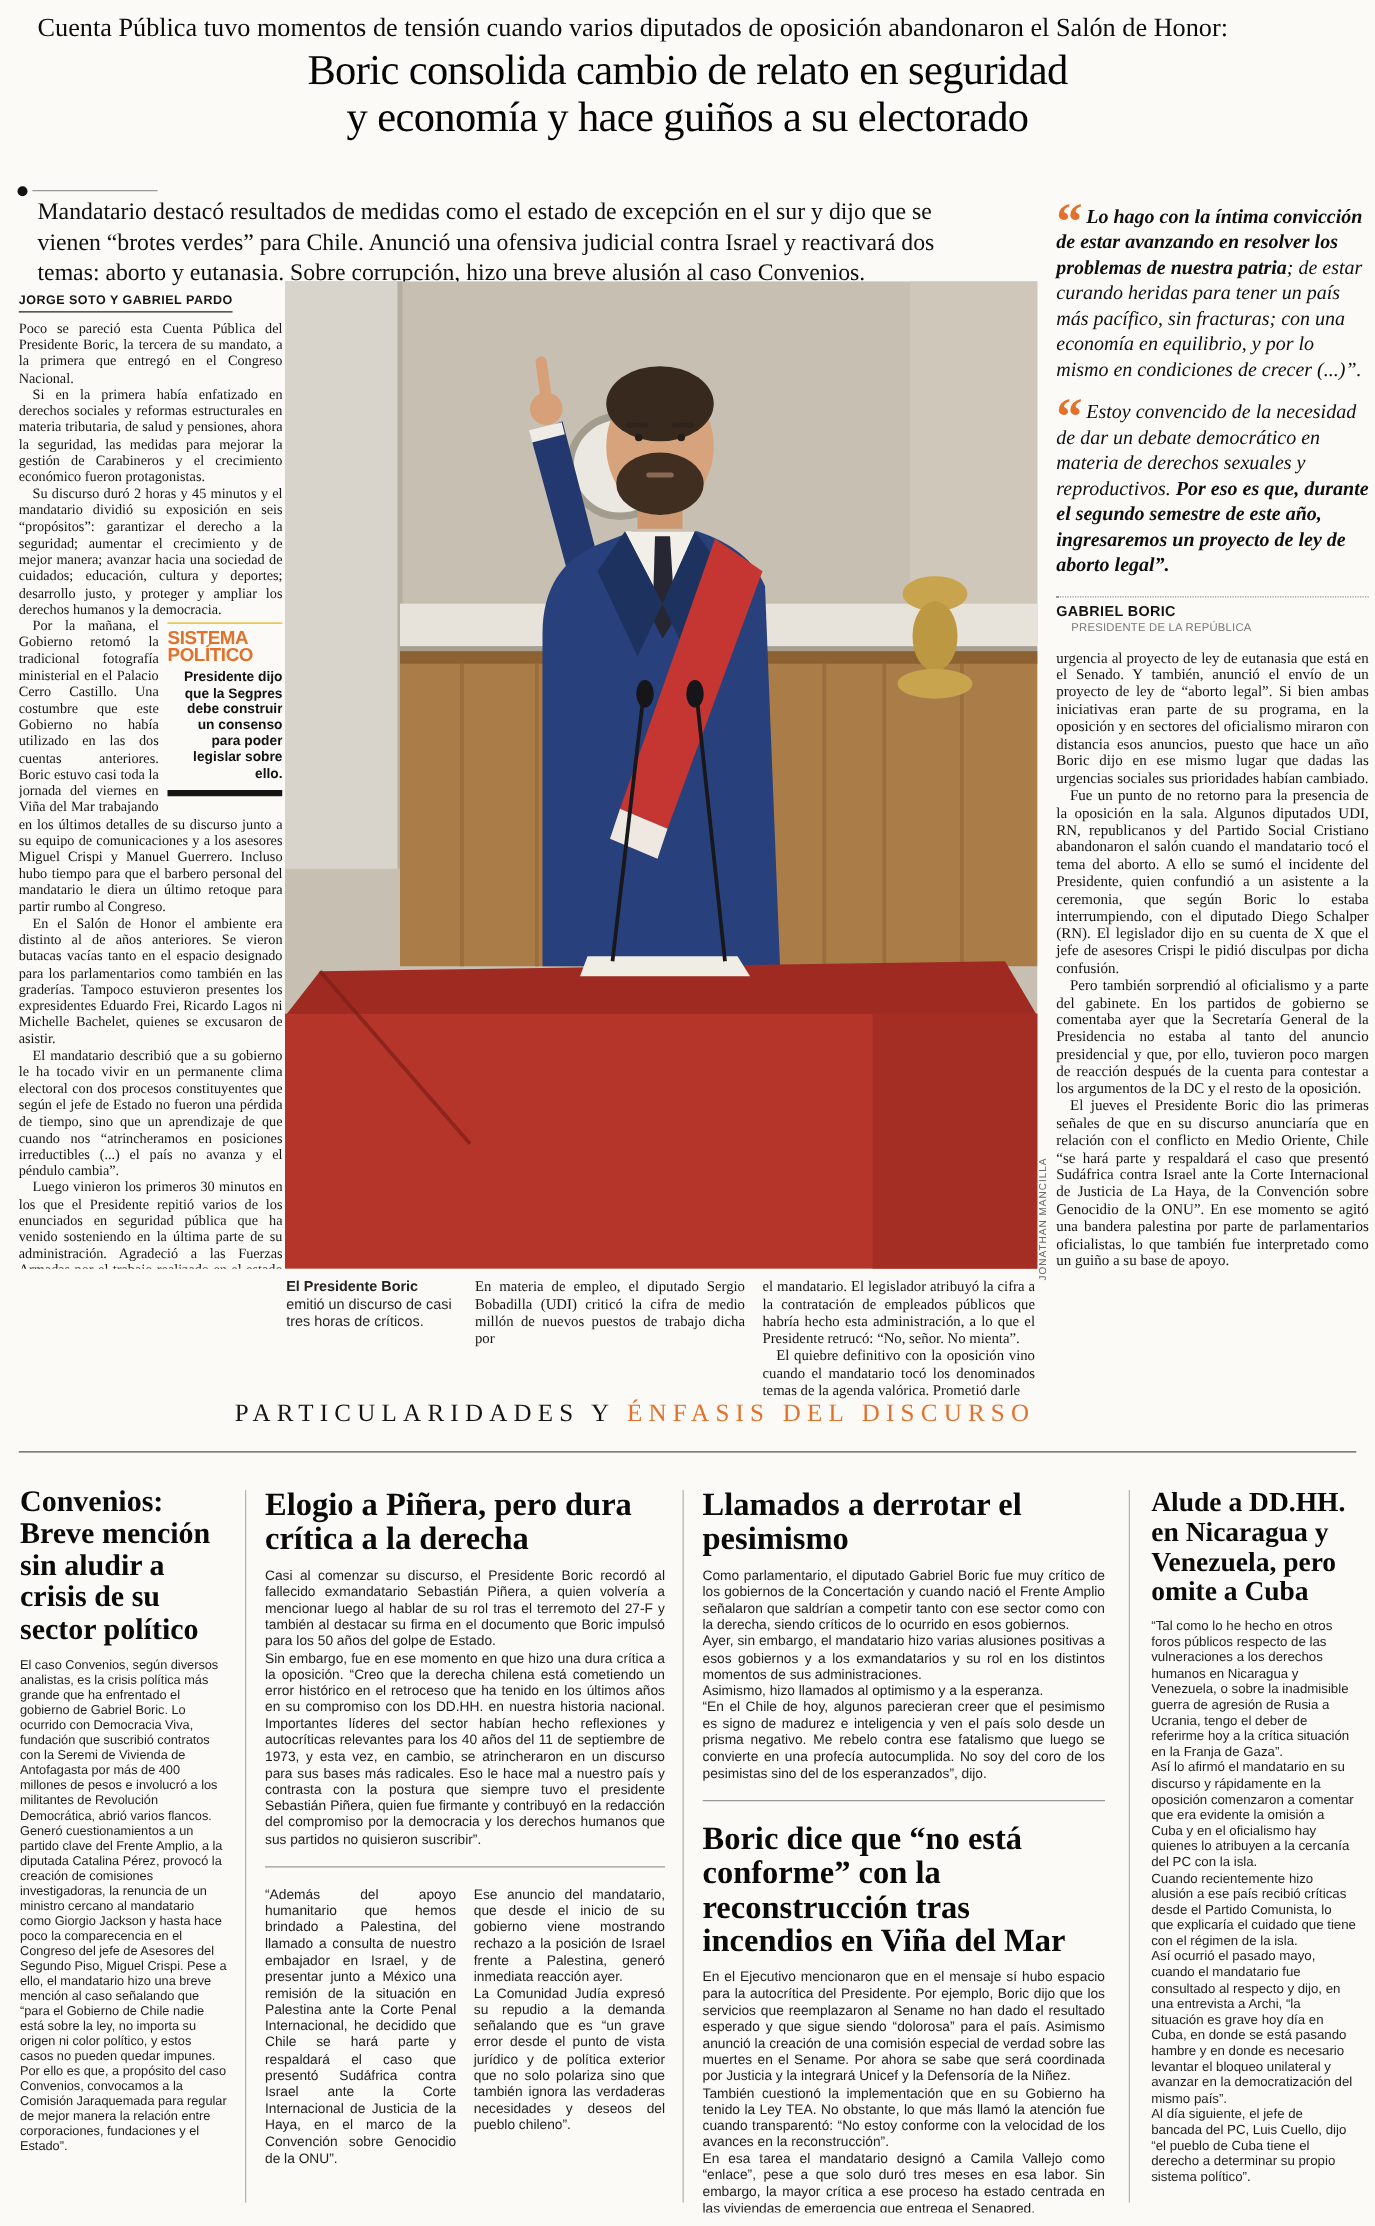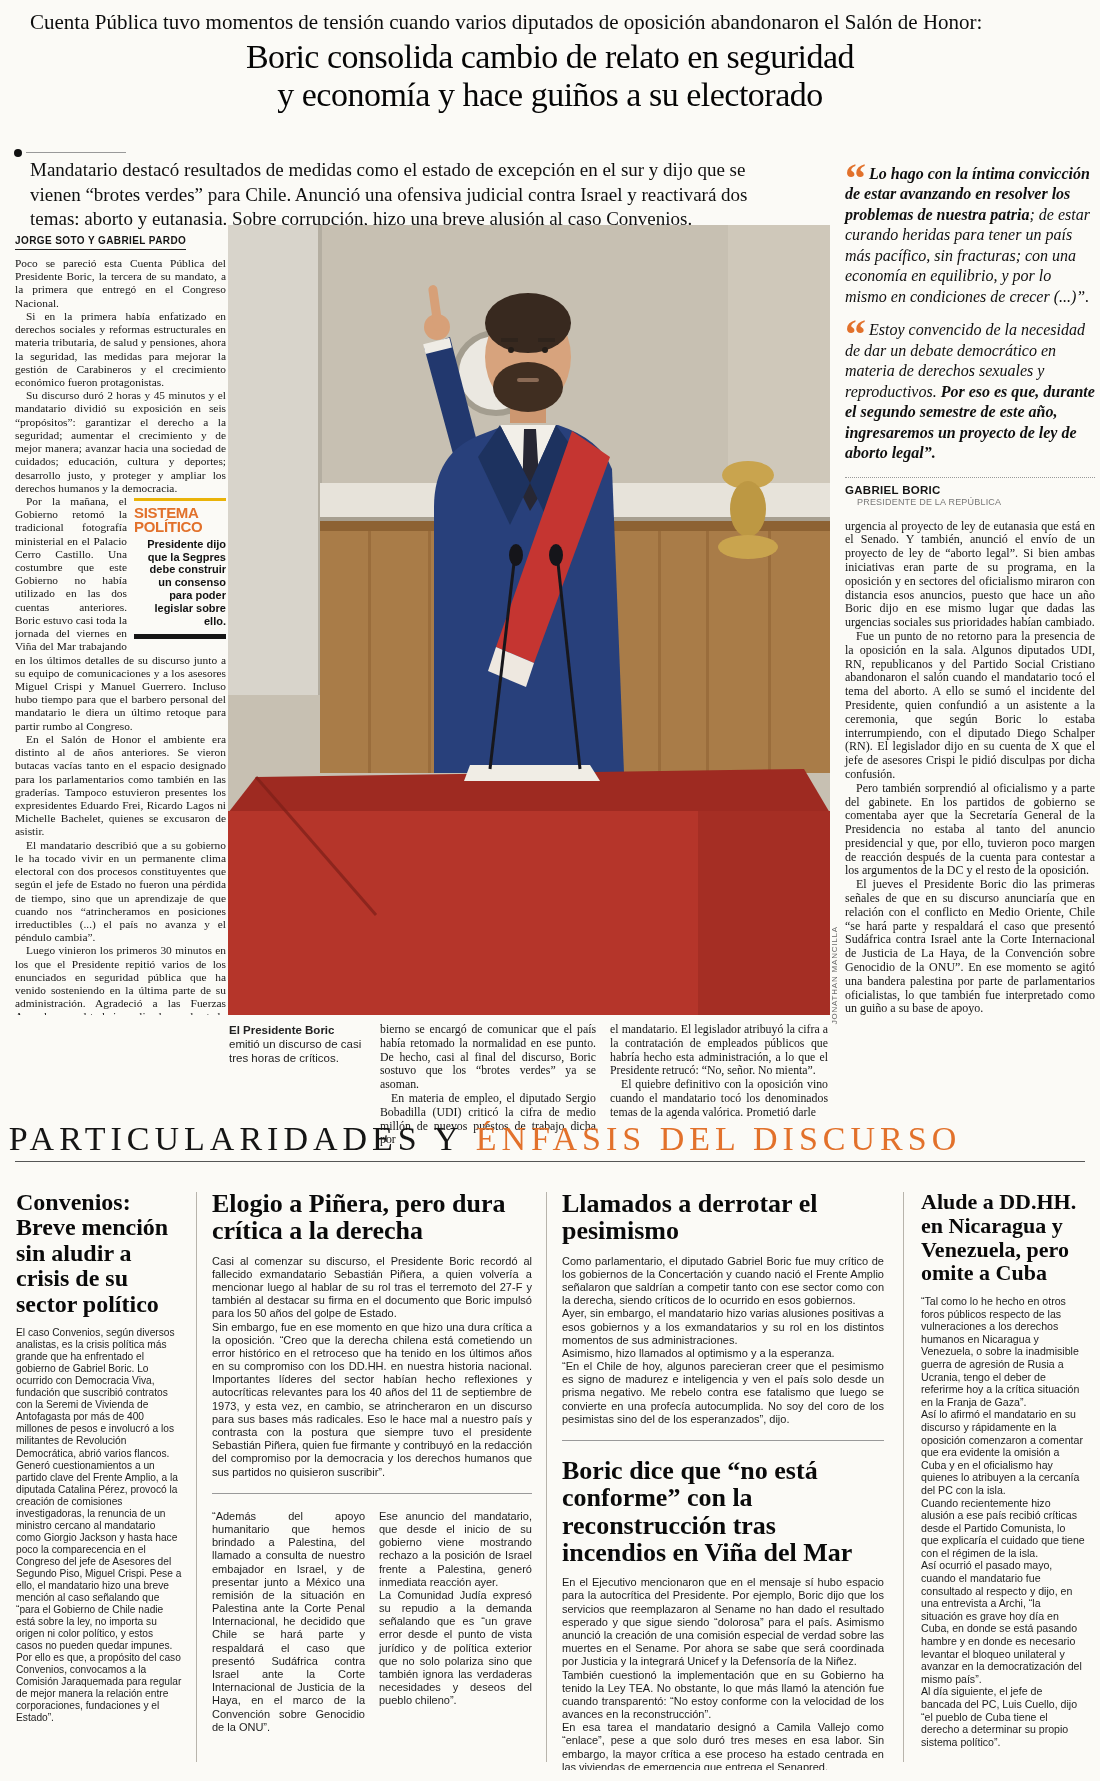--- a/index.html
+++ b/index.html
@@ -17,21 +17,21 @@
   .byline { left:15px; top:235px; font-family:"Liberation Sans",sans-serif; font-size:10px;
             font-weight:700; letter-spacing:.4px; border-bottom:1.5px solid #222; padding-bottom:3px; }
 
   .serifbody { text-align:justify; hyphens:auto; }
   .col1 { left:15px; top:257px; width:211px; height:758px; font-size:11.4px; line-height:1.16; overflow:hidden; }
   .paras p { margin:0; text-indent:11px; }
   .paras p:first-child { text-indent:0; }
   .paras-cont p:first-child { text-indent:11px; }
 
   .inset-box { float:right; width:92px; margin:3px 0 4px 7px; padding:5px 0 6px;
-               border-top:3px solid #eab308; border-bottom:5px solid #151515;
+               border-top:1px solid #eab308; border-bottom:5px solid #151515;
                font-family:"Liberation Sans",sans-serif; text-align:left; }
   .inset-title { font-size:15px; font-weight:700; line-height:.92; color:var(--accent); letter-spacing:-.3px; margin-bottom:4px; }
   .inset-text { font-size:11px; font-weight:700; line-height:1.18; color:#111;text-align:right; }
 
   .photo { left:228px; top:225px; }
   .credit { left:830px; top:926px; font-family:"Liberation Sans",sans-serif; font-size:8px; color:#666;
             letter-spacing:.8px; writing-mode:vertical-rl; transform:rotate(180deg); }
   .caption { left:229px; top:1023px; width:134px; font-family:"Liberation Sans",sans-serif;
              font-size:11.5px; line-height:1.22; color:#222; }
   .caption .cap-b { font-weight:700; }
@@ -41,22 +41,22 @@
   .rightcol { left:845px; top:164px; width:250px; }
   .pullquote { font-size:16px; font-style:italic; line-height:1.28; margin:0 0 13px; color:#0f0f0f; }
   .qmark { font-style:normal; font-weight:700; font-size:42px; color:var(--accent); line-height:0;
            vertical-align:-13px; margin-right:5px; letter-spacing:-2px; }
   .pq-bold { font-weight:700; }
   .attr-rule { border-top:1px dotted #999; margin:2px 0 6px; }
   .attr-name { font-family:"Liberation Sans",sans-serif; font-size:11.5px; font-weight:700; letter-spacing:.3px; }
   .attr-title { font-family:"Liberation Sans",sans-serif; font-size:9px; color:#777; letter-spacing:.2px; margin-top:1px;padding-left:12px; }
   .rc-body { margin-top:13px; font-size:12px; line-height:1.15; text-align:justify; hyphens:auto; }
 
-  .section-header { left:0; top:1120px; width:970px; text-align:center; font-size:34px;
-                    letter-spacing:5px; color:#151515; white-space:nowrap; }
+  .section-header { left:0; top:1120px; width:970px; text-align:center; font-size:20px;
+                    letter-spacing:5px; color:#151515; white-space:nowrap;padding-left:23px; }
   .hl-orange { color:var(--accent); }
   .section-rule { left:15px; top:1161px; width:1070px; height:1px; background:#555; }
 
   .vrule { width:1px; background:#b8b4ac; top:1192px; height:570px; }
   .bottom-col { top:1190px; font-family:"Liberation Sans",sans-serif; color:#1c1c1c; }
   .bh { font-family:"Liberation Serif",serif; font-weight:700; margin:0 0 10px; color:#0a0a0a; }
   .sbody p { margin:0; }
   .c1 { left:16px; width:166px; height:580px; overflow:hidden; }
   .c1 .bh { font-size:24px; line-height:1.06; }
   .c1 .sbody { font-size:10.2px; line-height:1.18; }
@@ -169,21 +169,20 @@
     </g>
   </svg>
   <div class="abs credit">JONATHAN MANCILLA</div>
 
   <div class="abs caption">
     <span class="cap-b">El Presidente Boric</span>
     <span>emitió un discurso de casi tres horas de críticos.</span>
   </div>
 
   <div class="abs colA serifbody paras">
-      <p>bierno se encargó de comunicar que el país había retomado la normalidad en ese punto. De hecho, casi al final del discurso, Boric sostuvo que los “brotes verdes” ya se asoman.</p>
       <p>En materia de empleo, el diputado Sergio Bobadilla (UDI) criticó la cifra de medio millón de nuevos puestos de trabajo dicha por</p>
     </div>
   <div class="abs colB serifbody paras">
       <p>el mandatario. El legislador atribuyó la cifra a la contratación de empleados públicos que habría hecho esta administración, a lo que el Presidente retrucó: “No, señor. No mienta”.</p>
       <p>El quiebre definitivo con la oposición vino cuando el mandatario tocó los denominados temas de la agenda valórica. Prometió darle</p>
     </div>
 
   <div class="abs rightcol">
     <p class="pullquote"><span class="qmark">“</span><span class="pq-bold">Lo hago con la íntima convicción de estar avanzando en resolver los problemas de nuestra patria</span><span>; de estar curando heridas para tener un país más pacífico, sin fracturas; con una economía en equilibrio, y por lo mismo en condiciones de crecer (...)”.</span></p>
     <p class="pullquote"><span class="qmark">“</span><span>Estoy convencido de la necesidad de dar un debate democrático en materia de derechos sexuales y reproductivos. </span><span class="pq-bold">Por eso es que, durante el segundo semestre de este año, ingresaremos un proyecto de ley de aborto legal”.</span></p>

